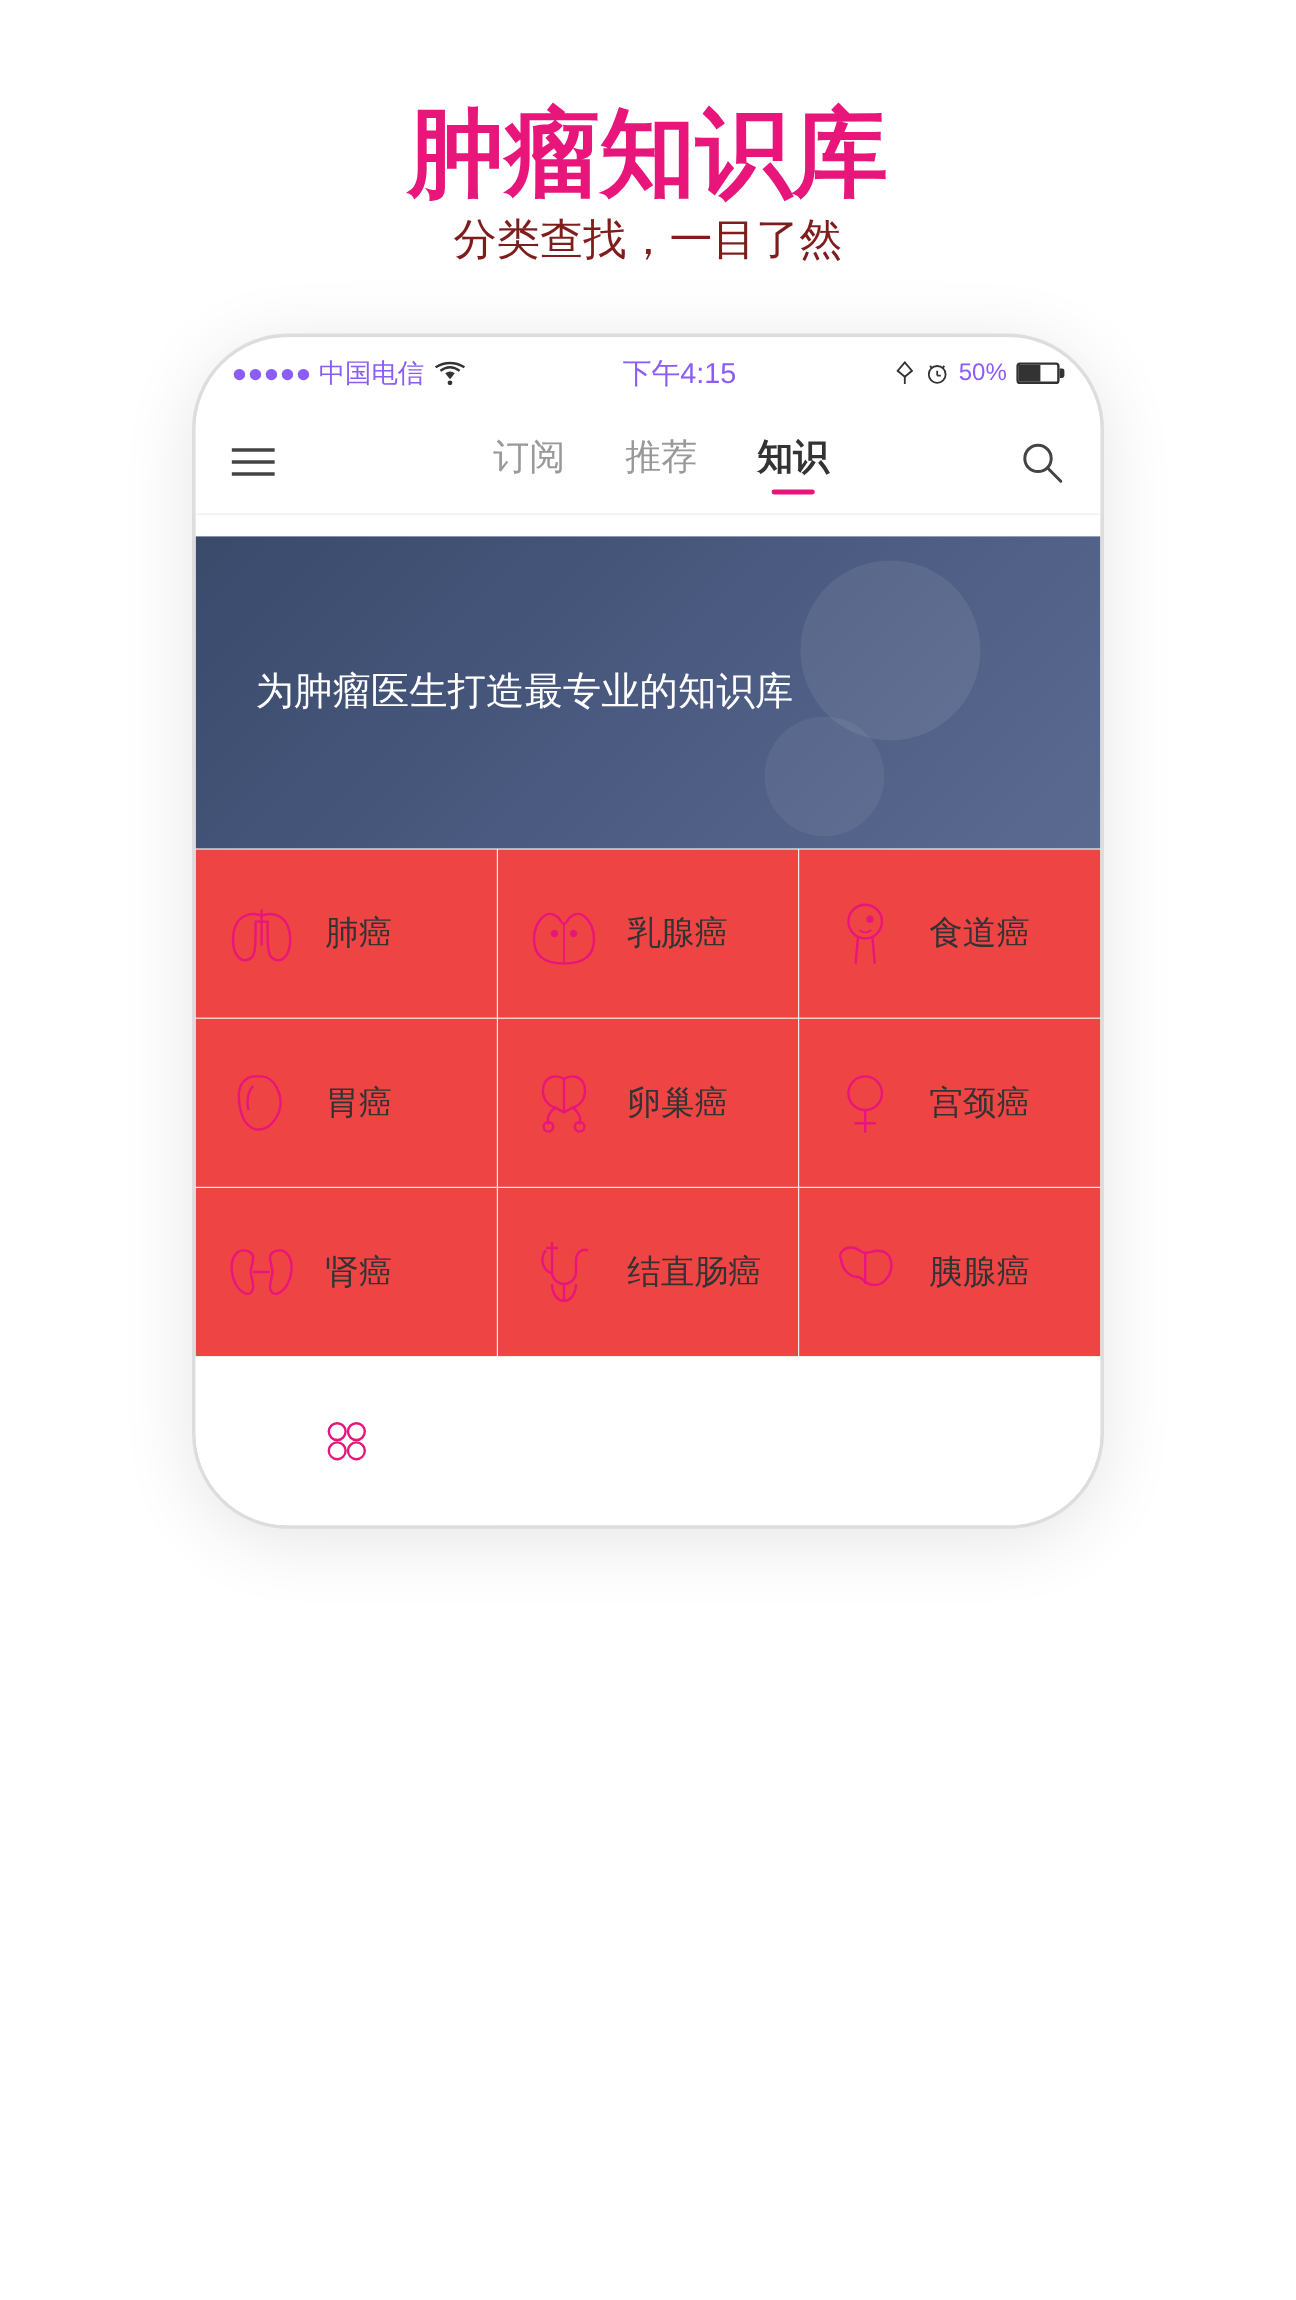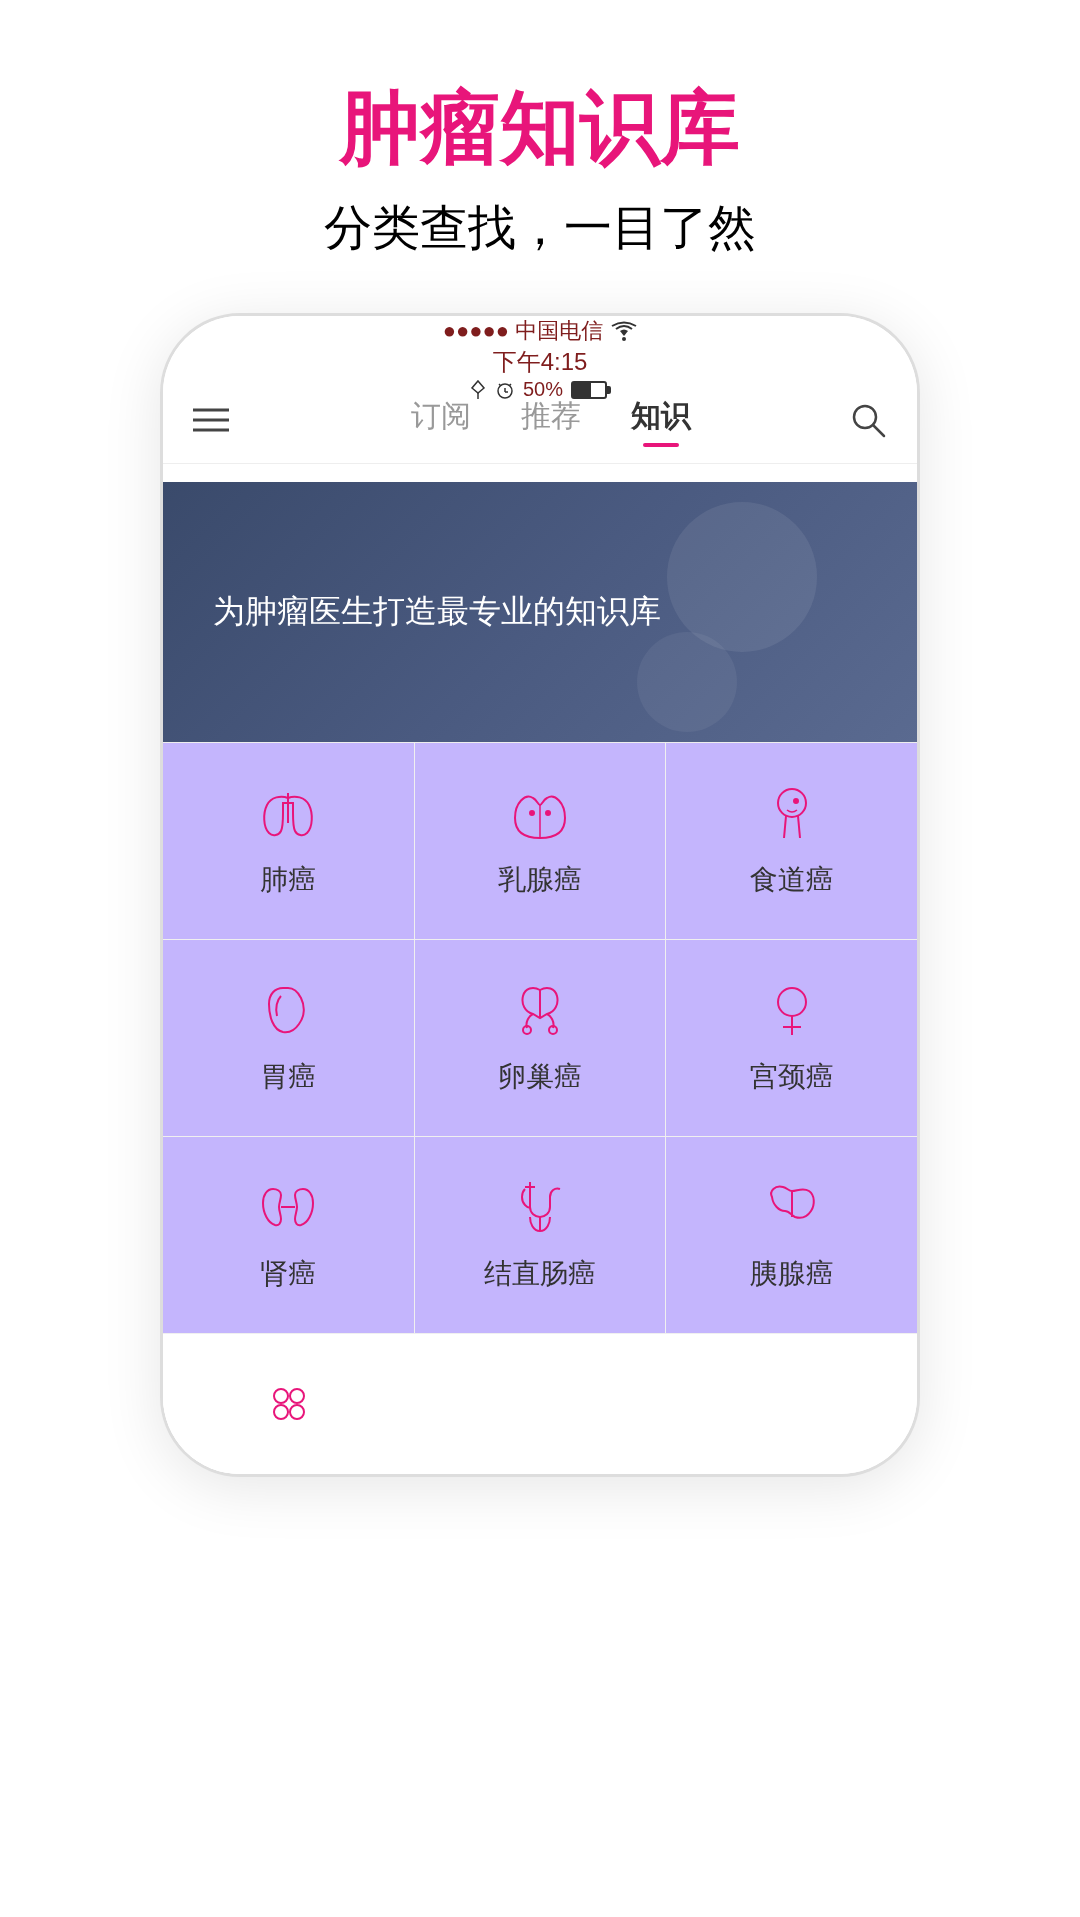--- a/index.html
+++ b/index.html
@@ -18,23 +18,22 @@
       padding-top: 80px;
       padding-bottom: 53px;
     }
     .page-title {
       font-size: 80px;
       font-weight: 700;
       color: #e8157a;
       line-height: 1.2;
     }
     .page-subtitle {
-      font-size: 48px;
-      color: #000000;
-      margin-top: 20px;
+      font-size: 36px;
+      color: #7f1d1d;
     }
 
     
     .phone-frame {
       width: 760px;
       margin: 0 auto;
       border: 3px solid #ddd;
       border-radius: 80px;
       background: #fff;
       overflow: hidden;
@@ -44,22 +43,21 @@
 
     
     .status-bar {
       background: #fff;
       height: 60px;
       display: flex;
       align-items: center;
       justify-content: space-between;
       padding: 0 30px;
       font-size: 22px;
-      color: #7f1d1d;
-      flex-direction: column;
+      color: #8b5cf6;
     }
     .status-left {
       display: flex;
       align-items: center;
       gap: 8px;
     }
     .status-center {
       font-size: 24px;
       font-weight: 500;
     }
@@ -182,25 +180,24 @@
 
     
     .cancer-grid {
       display: grid;
       grid-template-columns: repeat(3, 1fr);
       background: #f0f0f0;
       gap: 1px;
       border-top: 1px solid #eee;
     }
     .grid-item {
-      background: #c4b5fd;
-      display: flex;
-      flex-direction: column;
-      align-items: center;
-      justify-content: center;
+      background: #ef4444;
+      display: flex;
+      flex-direction: row;
+      align-items: center;
       padding: 40px 20px;
       gap: 18px;
       cursor: pointer;
     }
     .cancer-icon {
       color: #e8157a;
       line-height: 1;
     }
     .cancer-label {
       font-size: 28px;

